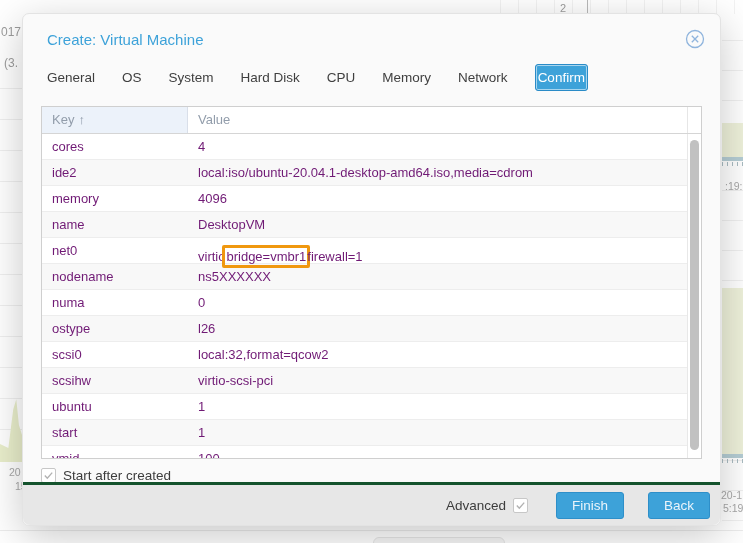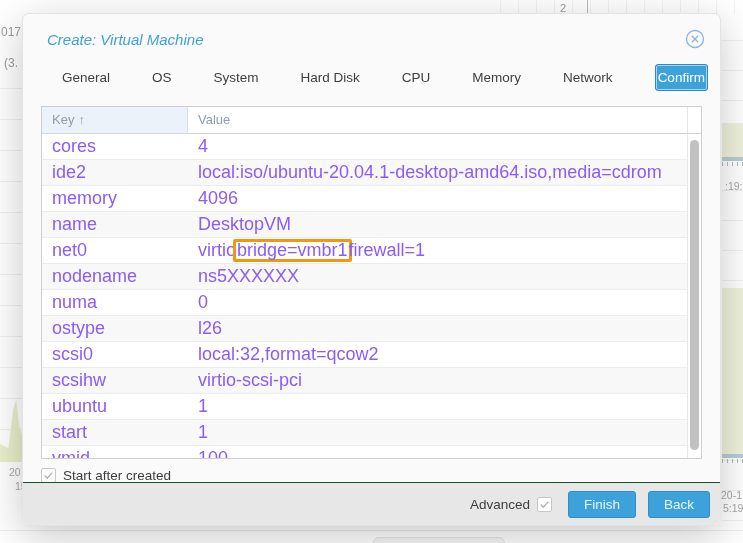--- a/index.html
+++ b/index.html
@@ -26,57 +26,57 @@
   .bg-spike { position:absolute; left:0; top:398px; width:22px; height:64px; background:#e9eecb;
     clip-path:polygon(0 100%,0 72%,38% 78%,60% 18%,74% 2%,86% 42%,100% 58%,100% 100%); }
   .bg-hline { position:absolute; left:0; top:530px; width:743px; height:1px; background:#ececec; }
   .bg-pill { position:absolute; left:373px; top:537px; width:132px; height:12px;
     background:#f7f7f7; border:1px solid #e6e6e6; border-radius:6px; }
 
   
   .modal { position:absolute; left:22px; top:13px; width:699px; height:513px;
     background:#fafafa; border-radius:7px; border:1px solid #e3e3e3;
     box-shadow:0 10px 40px rgba(0,0,0,0.22); }
-  .modal-header { position:relative; padding:17px 24px 0 24px; height:44px;font-style:italic; }
+  .modal-header { position:relative; padding:17px 24px 0 24px; height:44px; }
   .modal-title { color:#3da2d9; font-size:15px; }
   .close-btn { position:absolute; right:15px; top:15px; width:20px; height:20px; cursor:pointer; }
 
   .tabs { display:flex; align-items:center; gap:27px; padding:0 24px; height:38px; }
-  .tab { font-size:13.5px; color:#3f3f3f; cursor:pointer; white-space:nowrap;margin-left:15px; }
+  .tab { font-size:13.5px; color:#3f3f3f; cursor:pointer; white-space:nowrap; }
   .tab-active { background:#3da2d9; color:#ffffff; padding:5px 2px; border-radius:3px;
     border:1px solid #2a8bc7; box-shadow:inset 0 0 0 1px rgba(255,255,255,0.55); }
 
   .table-wrap { position:relative; margin:10px 18px 0 18px; height:353px;
     border:1px solid #cfcfcf; background:#ffffff; overflow:hidden; }
   .thead { display:flex; height:27px; line-height:26px; border-bottom:1px solid #d5d5d5;
     font-size:13px; color:#929dab; }
   .th-key { width:146px; padding-left:10px; background:#ecf2fa; border-right:1px solid #d9dfe9; }
   .th-value { flex:1; padding-left:10px; }
   .th-spacer { width:14px; border-left:1px solid #e6e6e6; }
   .sort-arrow { margin-left:4px; color:#8b97a6; }
   .tr { display:flex; height:26px; line-height:25px; border-bottom:1px solid #ededed;
-    font-size:18px; color:#8b5cf6; background:#ffffff;align-items:center; }
+    font-size:13px; color:#701a75; background:#ffffff; }
   .tr:nth-child(even) { background:#f8f8f8; }
   .td-key { width:146px; padding-left:10px; }
   .td-value { flex:1; padding-left:10px; white-space:nowrap; }
   .hl-box { display:inline-block; border:3px solid #f0980f; border-radius:2px;
     padding:0 1px; margin:7px -3px; line-height:17px; }
   .vscrollbar { position:absolute; top:27px; right:0; bottom:0; width:14px;
     background:#ffffff; border-left:1px solid #e8e8e8; }
   .vthumb { position:absolute; top:6px; bottom:8px; left:2px; width:9px;
     background:#c1c1c1; border-radius:5px; }
 
   .start-row { display:flex; gap:7px; margin:9px 18px 0 18px;
     font-size:13.5px; color:#3d3d3d; }
   .checkbox { width:15px; height:15px; background:#ffffff; border:1px solid #c7c7c7;
     border-radius:2px; display:inline-flex; align-items:center; justify-content:center; }
 
   .modal-footer { position:absolute; left:0; right:0; bottom:0; height:43px;
-    background:#e7e7e7; border-top:1px solid #14532d; border-radius:0 0 7px 7px;
-    display:flex; align-items:center; justify-content:flex-end; gap:12px;
+    background:#e7e7e7; border-top:3px solid #14532d; border-radius:0 0 7px 7px;
+    display:flex; align-items:center; justify-content:flex-end; gap:24px;
     padding-right:10px; font-size:13.5px; color:#3d3d3d; }
   .adv-group { display:flex; align-items:center; gap:7px; margin-right:4px; }
   .btn { height:27px; min-width:62px; padding:0 15px; background:#3da2d9; color:#e9f4fb;
     border:1px solid #2e8fc9; border-radius:3px; font-size:13.5px;
     font-family:"Liberation Sans","DejaVu Sans",sans-serif; cursor:pointer; }
 </style>
 </head>
 <body>
 
 <div class="bg-grid-top"></div>

